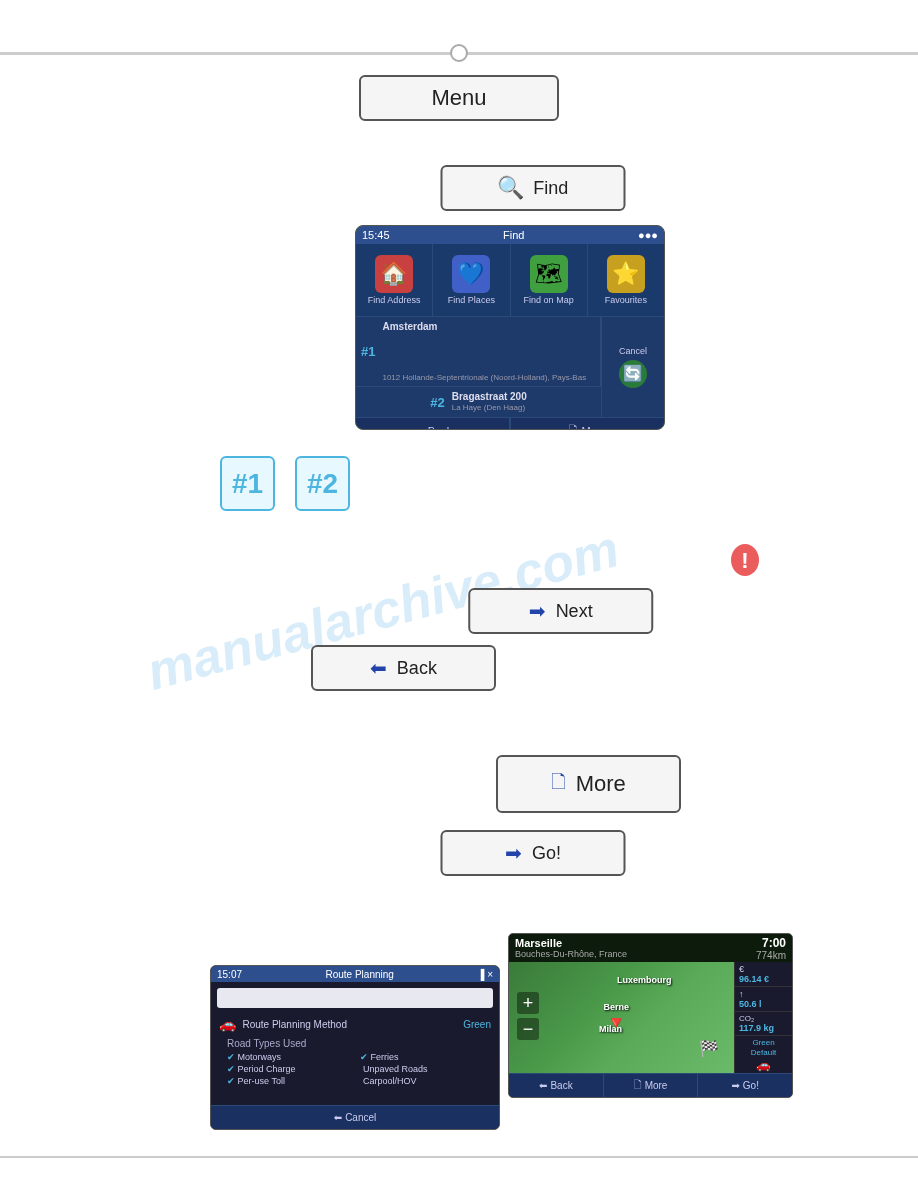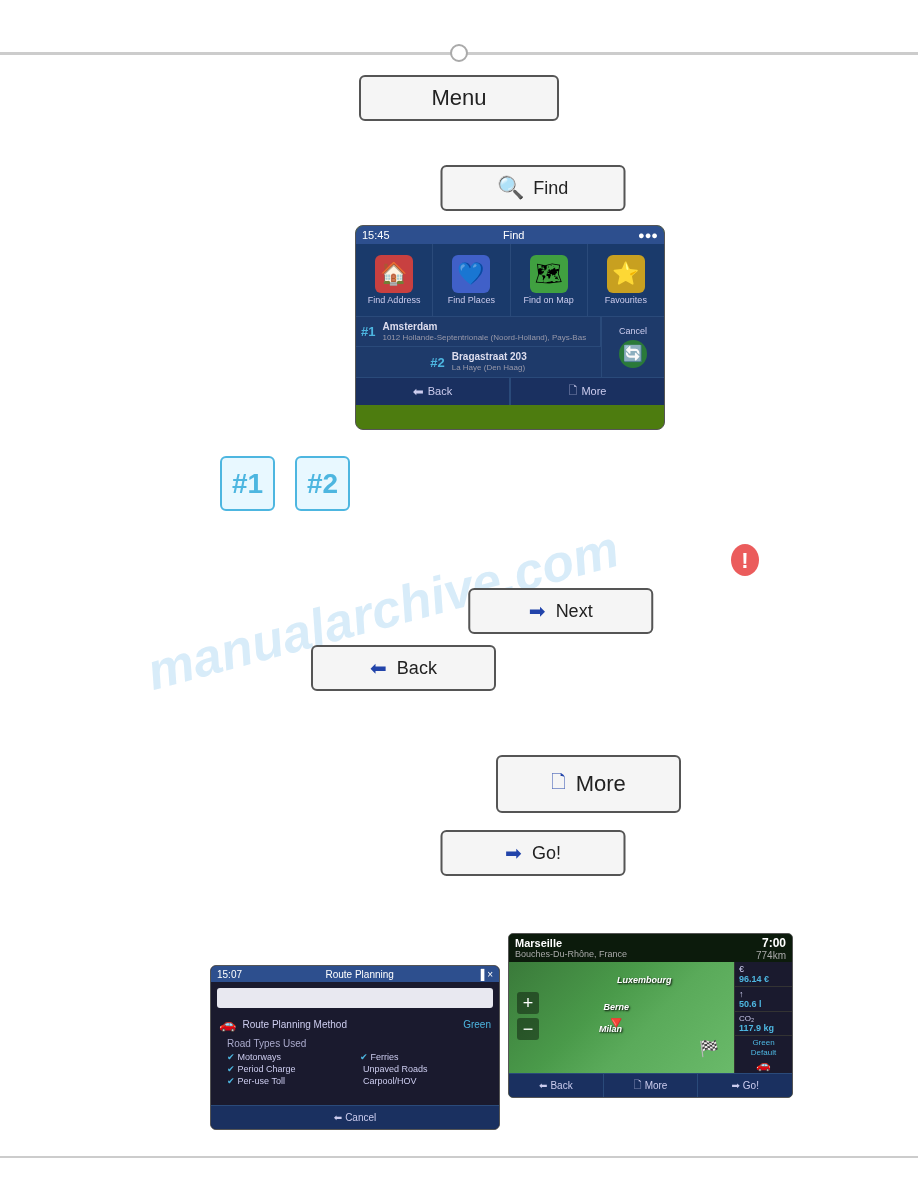--- a/index.html
+++ b/index.html
@@ -467,21 +467,20 @@
       bottom: 24px;
       background: linear-gradient(135deg, #3a7a3a 0%, #4a9a4a 40%, #5aaa5a 60%, #6aba6a 100%);
       overflow: hidden;
     }
     .map-label {
       position: absolute;
       font-size: 9px;
       font-weight: bold;
       color: #fff;
       text-shadow: 1px 1px 2px #000;
-      font-style: italic;
     }
     .map-plus {
       position: absolute;
       left: 8px;
       top: 30px;
       font-size: 18px;
       color: #fff;
       background: rgba(0,0,0,0.4);
       width: 22px;
       height: 22px;
@@ -606,27 +605,27 @@
       <div class="find-icon-label">Favourites</div>
     </div>
   </div>
 
   <div class="find-screen-row2">
     <div style="flex:1; border-right:1px solid #2a4a7a;">
       <div class="find-history-entry" style="padding:3px 5px; background:#1e3a6a; border-bottom:1px solid #2a4a7a;">
         <span class="history-num">#1</span>
         <div class="history-text">
           <div style="font-weight:bold; font-size:10px; color:#dde;">Amsterdam</div>
-          <div style="font-size:8px; color:#99a;">1012 Hollande-Septentrionale (Noord-Holland), Pays-Bas</div>
+          <div style="font-size:8px; color:#99a;margin-top:40px;">1012 Hollande-Septentrionale (Noord-Holland), Pays-Bas</div>
         </div>
       </div>
       <div class="find-history-entry" style="padding:3px 5px; background:#1e3a6a;">
         <span class="history-num">#2</span>
         <div class="history-text">
-          <div style="font-weight:bold; font-size:10px; color:#dde;">Bragastraat 203</div>
+          <div style="font-weight:bold; font-size:10px; color:#dde;">Bragastraat 200</div>
           <div style="font-size:8px; color:#99a;">La Haye (Den Haag)</div>
         </div>
       </div>
     </div>
     <div style="width:62px; background:#1e3a6a; display:flex; flex-direction:column; align-items:center; justify-content:center; gap:4px;">
       <div style="font-size:9px; color:#cce;">Cancel</div>
       <div class="history-icon">🔄</div>
     </div>
   </div>
   <div class="find-screen-footer">

